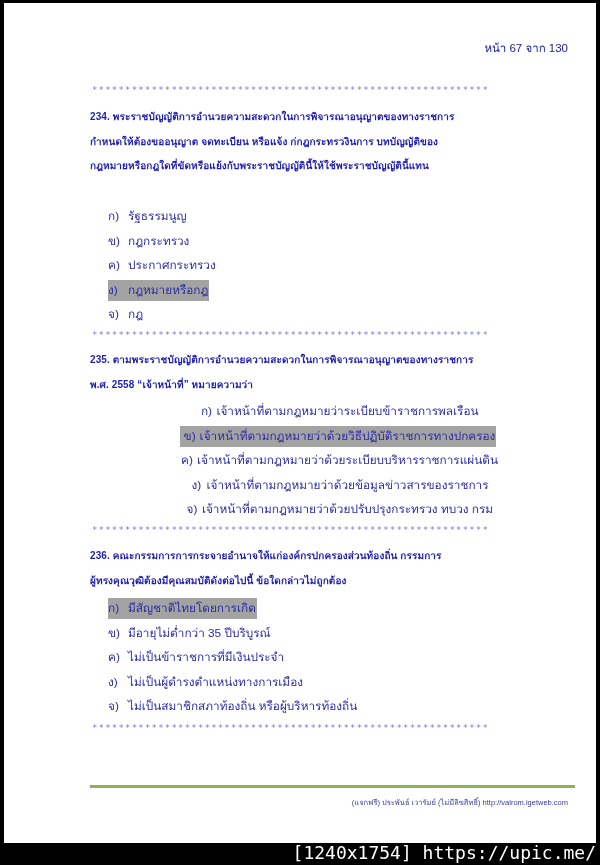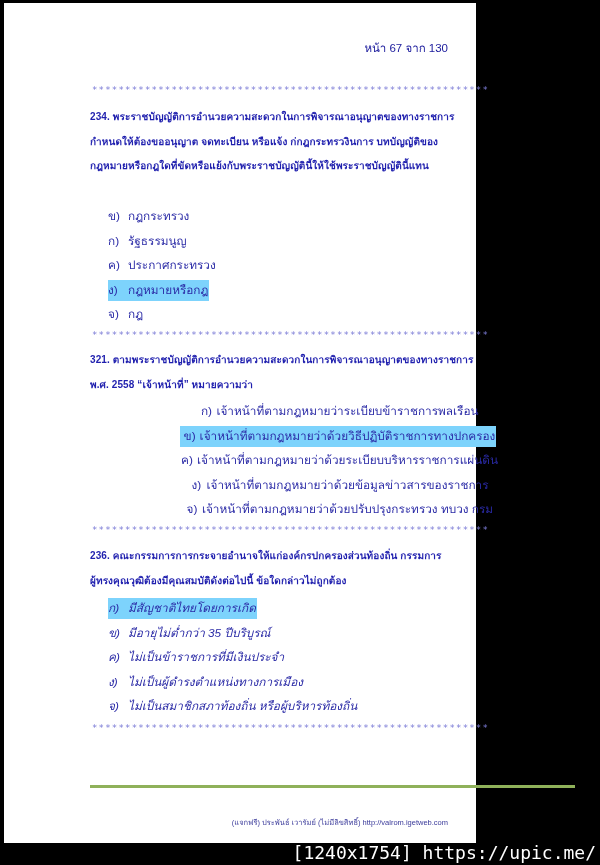--- a/index.html
+++ b/index.html
@@ -1,19 +1,19 @@
 <!DOCTYPE html>
 <html><head>
   <meta charset="utf-8">
   <style>
     * { box-sizing: border-box; margin: 0; padding: 0; }
     html, body { width: 600px; height: 865px; background: #000; overflow: hidden; }
     body { position: relative; font-family: "DejaVu Sans", sans-serif; }
     .page {
-      position: absolute; left: 4px; top: 3px; width: 472px; height: 840px;
+      position: absolute; left: 4px; top: 3px; width: 592px; height: 840px;
       background: #ffffff;
     }
     .page-number {
       position: absolute; right: 28px; top: 36px;
       font-size: 11.5px; color: #1a1a9c; font-family: "Liberation Sans", sans-serif;
     }
     .stars {
       position: absolute; left: 88px; width: 464px; height: 10px;
       color: #7c7cd6; font-size: 9px; letter-spacing: 1.2px; line-height: 10px;
       white-space: nowrap; overflow: hidden; font-family: "DejaVu Sans Mono", monospace;
@@ -22,31 +22,30 @@
       position: absolute; left: 86px; width: 480px;
       color: #1f1fae; font-weight: bold; font-size: 10px; line-height: 24.5px;
       font-family: "Liberation Sans", sans-serif; letter-spacing: 0.1px;
     }
     .options { position: absolute; left: 104px; width: 460px; }
     .option {
       height: 24.5px; line-height: 24.5px; font-size: 11.8px; color: #2a2aa6;
       font-family: "Liberation Sans", sans-serif; white-space: nowrap;
     }
     .option .hl { display: inline-block; line-height: 21px; padding: 0 1px 0 0; }
-    .option.correct .hl { background: #7dd3fc; }
+    .option.correct .hl { background: #a3a3a3; }
     .option .letter { display: inline-block; width: 20px; }
     .footer-rule {
       position: absolute; left: 86px; top: 782px; width: 485px; height: 3px;
       background: #8fb15a;
     }
     .footer-text {
       position: absolute; right: 28px; top: 793px;
       font-size: 7.5px; color: #3a3a9a; font-family: "Liberation Sans", sans-serif;
       white-space: nowrap;
-      margin-top: 20px;
     }
     .watermark {
       position: absolute; right: 4px; bottom: 2px; height: 20px; line-height: 20px;
       color: #ffffff; font-size: 18px; font-family: "DejaVu Sans Mono", monospace;
       white-space: nowrap;
     }
   </style>
 </head>
 <body>
 
@@ -54,48 +53,48 @@
   <div class="page-number">หน้า 67 จาก 130</div>
 
   <div class="stars" style="top:82px;">************************************************************</div>
 
   <div class="question" style="top:102px;">
     <div>234. พระราชบัญญัติการอำนวยความสะดวกในการพิจารณาอนุญาตของทางราชการ</div>
     <div>กำหนดให้ต้องขออนุญาต จดทะเบียน หรือแจ้ง ก่กฎกระทรวงินการ บทบัญญัติของ</div>
     <div>กฎหมายหรือกฎใดที่ขัดหรือแย้งกับพระราชบัญญัตินี้ให้ใช้พระราชบัญญัตินี้แทน</div>
   </div>
   <div class="options" style="top:201px;">
+    <div class="option"><span class="hl"><span class="letter">ก)</span><span>รัฐธรรมนูญ</span></span></div>
     <div class="option"><span class="hl"><span class="letter">ข)</span><span>กฎกระทรวง</span></span></div>
-    <div class="option"><span class="hl"><span class="letter">ก)</span><span>รัฐธรรมนูญ</span></span></div>
     <div class="option"><span class="hl"><span class="letter">ค)</span><span>ประกาศกระทรวง</span></span></div>
     <div class="option correct"><span class="hl"><span class="letter">ง)</span><span>กฎหมายหรือกฎ</span></span></div>
     <div class="option"><span class="hl"><span class="letter">จ)</span><span>กฎ</span></span></div>
   </div>
 
   <div class="stars" style="top:327px;">************************************************************</div>
 
   <div class="question" style="top:345px;">
-    <div>321. ตามพระราชบัญญัติการอำนวยความสะดวกในการพิจารณาอนุญาตของทางราชการ</div>
+    <div>235. ตามพระราชบัญญัติการอำนวยความสะดวกในการพิจารณาอนุญาตของทางราชการ</div>
     <div>พ.ศ. 2558 “เจ้าหน้าที่” หมายความว่า</div>
   </div>
   <div class="options" style="top:396px;text-align:center;">
     <div class="option"><span class="hl"><span class="letter">ก)</span><span>เจ้าหน้าที่ตามกฎหมายว่าระเบียบข้าราชการพลเรือน</span></span></div>
     <div class="option correct"><span class="hl"><span class="letter">ข)</span><span>เจ้าหน้าที่ตามกฎหมายว่าด้วยวิธีปฏิบัติราชการทางปกครอง</span></span></div>
     <div class="option"><span class="hl"><span class="letter">ค)</span><span>เจ้าหน้าที่ตามกฎหมายว่าด้วยระเบียบบริหารราชการแผ่นดิน</span></span></div>
     <div class="option"><span class="hl"><span class="letter">ง)</span><span>เจ้าหน้าที่ตามกฎหมายว่าด้วยข้อมูลข่าวสารของราชการ</span></span></div>
     <div class="option"><span class="hl"><span class="letter">จ)</span><span>เจ้าหน้าที่ตามกฎหมายว่าด้วยปรับปรุงกระทรวง ทบวง กรม</span></span></div>
   </div>
 
   <div class="stars" style="top:522px;">************************************************************</div>
 
   <div class="question" style="top:541px;">
     <div>236. คณะกรรมการการกระจายอำนาจให้แก่องค์กรปกครองส่วนท้องถิ่น กรรมการ</div>
     <div>ผู้ทรงคุณวุฒิต้องมีคุณสมบัติดังต่อไปนี้ ข้อใดกล่าวไม่ถูกต้อง</div>
   </div>
-  <div class="options" style="top:593px;font-style:italic;">
+  <div class="options" style="top:593px;">
     <div class="option correct"><span class="hl"><span class="letter">ก)</span><span>มีสัญชาติไทยโดยการเกิด</span></span></div>
     <div class="option"><span class="hl"><span class="letter">ข)</span><span>มีอายุไม่ต่ำกว่า  35  ปีบริบูรณ์</span></span></div>
     <div class="option"><span class="hl"><span class="letter">ค)</span><span>ไม่เป็นข้าราชการที่มีเงินประจำ</span></span></div>
     <div class="option"><span class="hl"><span class="letter">ง)</span><span>ไม่เป็นผู้ดำรงตำแหน่งทางการเมือง</span></span></div>
     <div class="option"><span class="hl"><span class="letter">จ)</span><span>ไม่เป็นสมาชิกสภาท้องถิ่น หรือผู้บริหารท้องถิ่น</span></span></div>
   </div>
 
   <div class="stars" style="top:720px;">************************************************************</div>
 
   <div class="footer-rule"></div>

